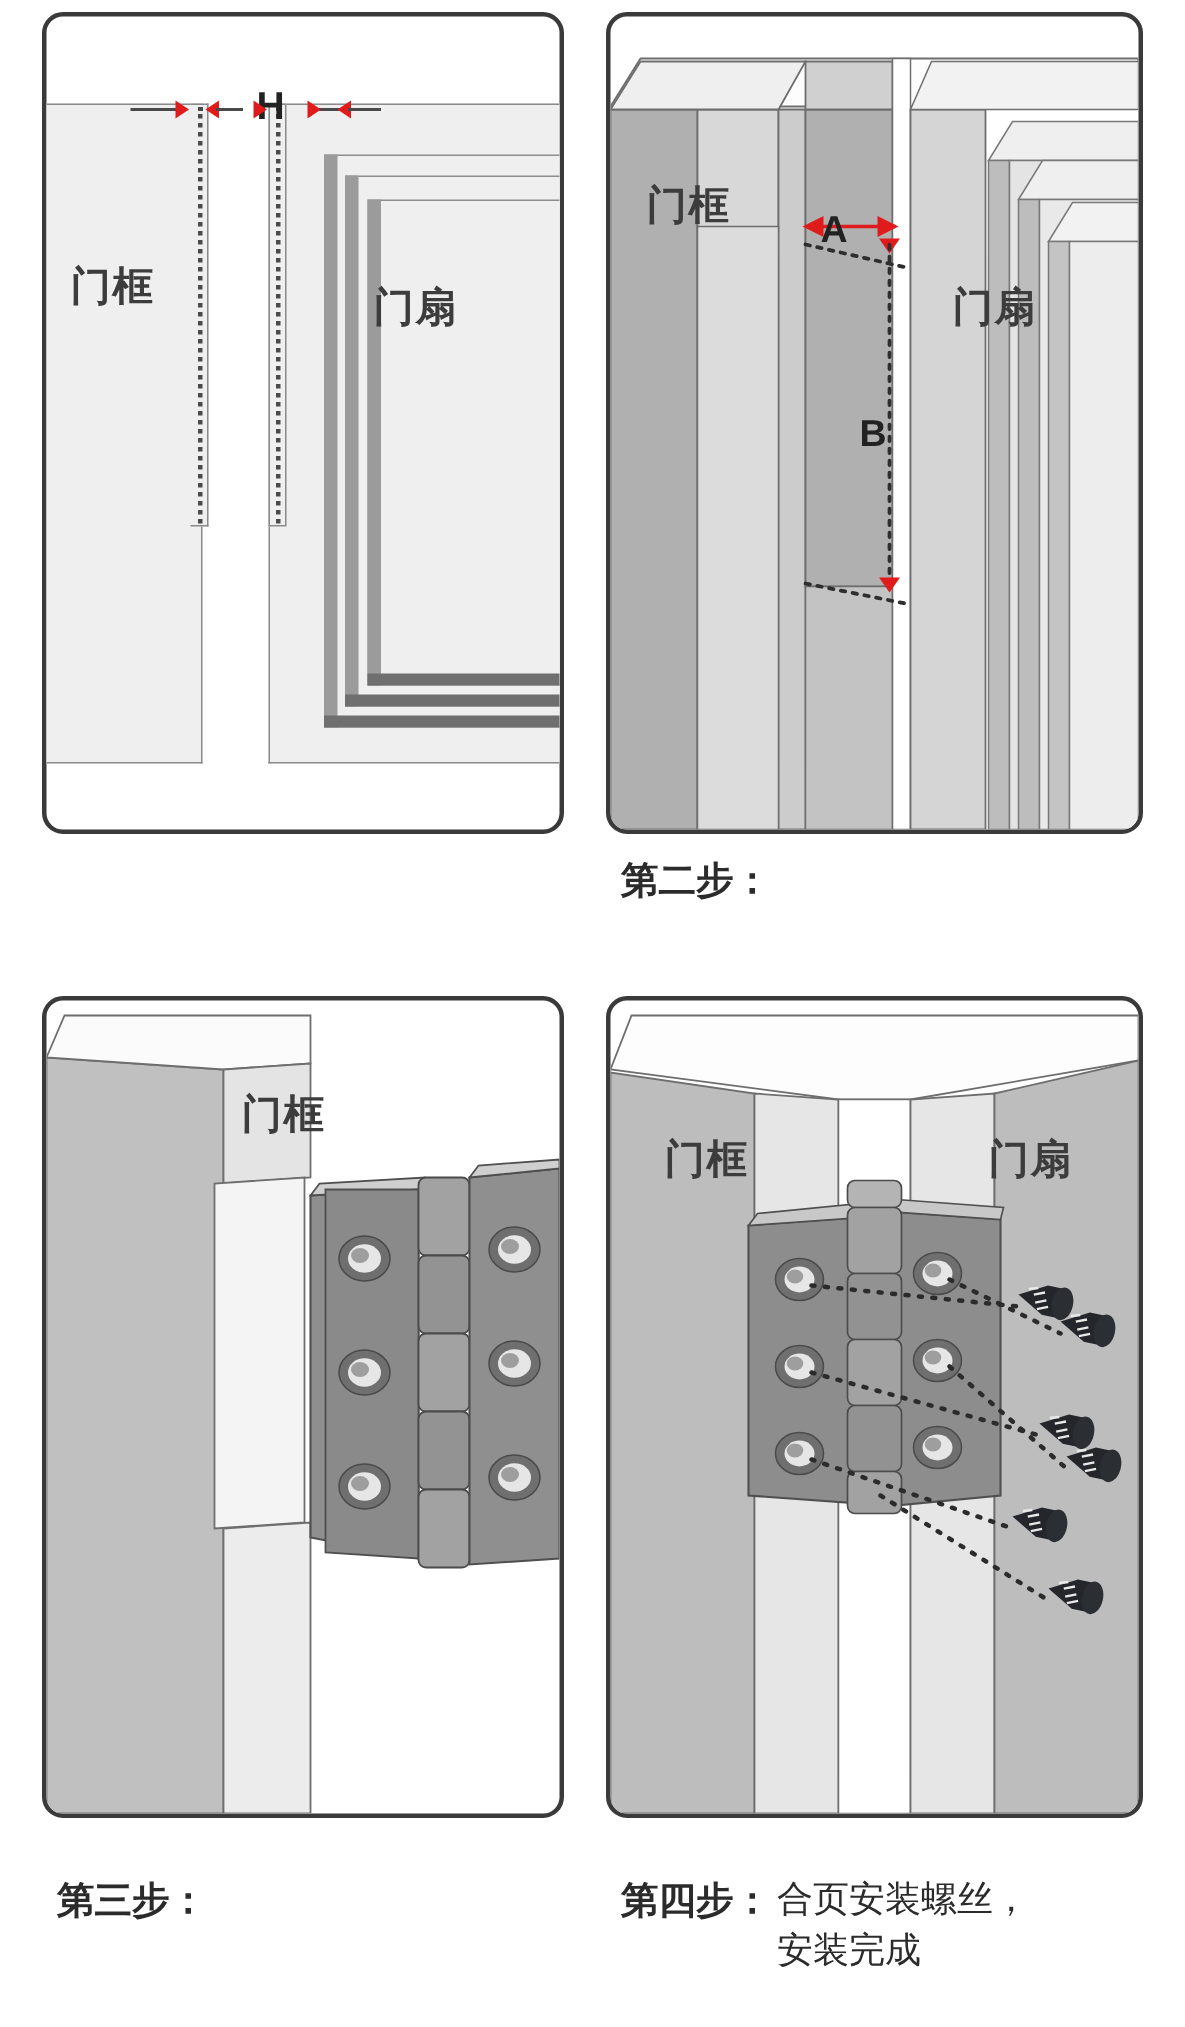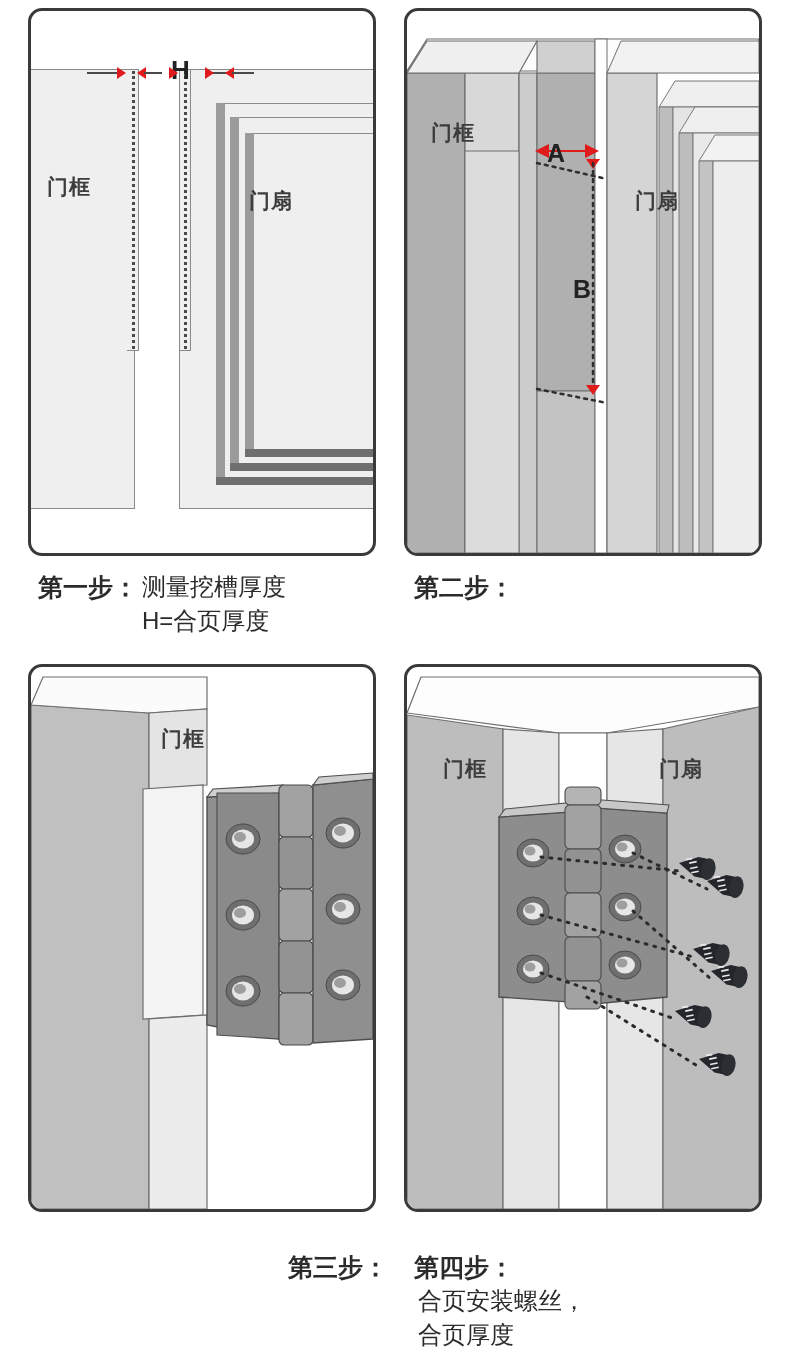--- a/index.html
+++ b/index.html
@@ -34,21 +34,21 @@
   }
   .cap-body{
     font-size:24px;
     line-height:34px;
     white-space:pre-line;
     margin-left:4px;
   }
 
   .cnlabel{
     position:absolute;
-    font-size:21px;
+    font-size:27px;
     font-weight:bold;
     color:#3c3c3c;
     letter-spacing:1px;
     white-space:nowrap;
   }
 
   
   #p1{left:28px;top:8px;width:348px;height:548px;}
   .p1-frame{position:absolute;background:#efefef;border:1px solid #8a8a8a;box-sizing:border-box;}
   .dotline-v{position:absolute;width:0;border-left:3px dotted #4a4a4a;}
@@ -109,25 +109,20 @@
     <div class="hline" style="left:175px;top:61px;width:22px;"></div>
     <div class="arrow-r" style="left:138px;top:56px;left:138px;"></div>
     <div class="arrow-r" style="left:174px;top:56px;"></div>
     <div class="arrow-l" style="left:194px;top:56px;"></div>
     <div class="hline" style="left:201px;top:61px;width:22px;"></div>
 
     <div class="cnlabel" style="left:16px;top:162px;">门框</div>
     <div class="cnlabel" style="left:218px;top:176px;">门扇</div>
   </div>
 
-  <div class="caption" style="left:38px;top:570px;width:350px;">
-    <span class="cap-step">第一步：</span>
-    <span class="cap-body">测量挖槽厚度
-H=合页厚度</span>
-  </div>
 
   <div class="panel" id="p2">
     <svg width="352" height="542" viewBox="0 0 352 542">
 
       <polygon points="0,60 20,28 352,28 352,60" fill="#fdfdfd" stroke="#6e6e6e" stroke-width="1.2"></polygon>
 
       <polygon points="0,62 0,542 58,542 58,62" fill="#b0b0b0" stroke="#6e6e6e" stroke-width="1.2"></polygon>
 
       <polygon points="58,62 58,542 112,542 112,62" fill="#d8d8d8" stroke="#6e6e6e" stroke-width="1.2"></polygon>
 
@@ -226,21 +221,21 @@
         <ellipse cx="312" cy="242" rx="11" ry="9.5" fill="#e6e6e6"></ellipse>
         <ellipse cx="309" cy="240" rx="6" ry="5" fill="#9e9e9e"></ellipse>
         <ellipse cx="312" cy="318" rx="17" ry="15" fill="#6f6f6f" stroke="#4a4a4a" stroke-width="1"></ellipse>
         <ellipse cx="312" cy="318" rx="11" ry="9.5" fill="#e6e6e6"></ellipse>
         <ellipse cx="309" cy="316" rx="6" ry="5" fill="#9e9e9e"></ellipse>
       </g>
     </svg>
     <div class="cnlabel" style="left:130px;top:58px;">门框</div>
   </div>
 
-  <div class="caption" style="left:38px;top:1250px;width:350px;justify-content:flex-end;">
+  <div class="caption" style="left:38px;top:1250px;width:350px;">
     <span class="cap-step">第三步：</span>
   </div>
 
   <div class="panel" id="p4">
     <svg width="352" height="542" viewBox="0 0 352 542">
 
       <polygon points="0,46 14,10 352,10 352,40 200,66 152,66 0,46" fill="#fdfdfd" stroke="#6e6e6e" stroke-width="1.2"></polygon>
 
       <polygon points="0,48 0,542 96,542 96,62" fill="#bdbdbd" stroke="#6e6e6e" stroke-width="1.2"></polygon>
 
@@ -327,19 +322,19 @@
           <path d="M0,0 L18,-10 L30,-10 L30,10 L18,10 Z" fill="#24262b"></path>
           <ellipse cx="30" cy="0" rx="7" ry="11" fill="#2b2e33"></ellipse>
           <path d="M6,-5 L12,-7 M10,-2 L17,-5 M12,3 L19,0 M14,7 L21,4" stroke="#e9e9e9" stroke-width="1.6" fill="none"></path>
         </g>
       </g>
     </svg>
     <div class="cnlabel" style="left:36px;top:88px;">门框</div>
     <div class="cnlabel" style="left:252px;top:88px;">门扇</div>
   </div>
 
-  <div class="caption" style="left:414px;top:1250px;width:360px;flex-direction:column;">
+  <div class="caption" style="left:414px;top:1250px;width:360px;">
     <span class="cap-step">第四步：</span>
     <span class="cap-body">合页安装螺丝，
-合页厚度</span>
+安装完成</span>
   </div>
 
 </div>
 
 </body></html>

